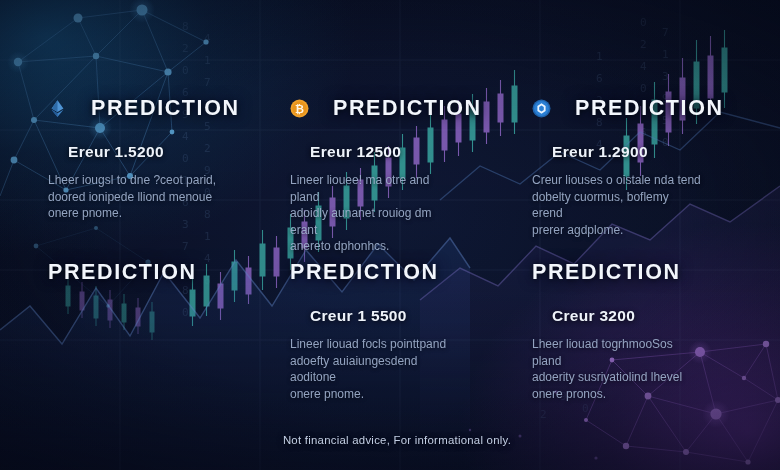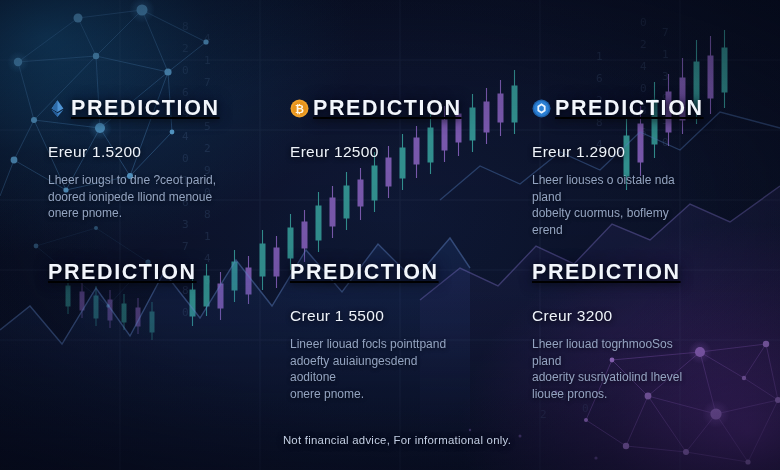--- a/index.html
+++ b/index.html
@@ -41,40 +41,40 @@
     padding:96px 34px 0 34px;
     display:grid;
     grid-template-columns:1fr 1fr 1fr;
     grid-template-rows:160px 160px;
     column-gap:14px;
     row-gap:4px;
   }
   .card { position:relative; padding:0 12px 0 14px; }
 
   .card-head {
-    display:flex; align-items:center; gap:4px;
+    display:flex; align-items:center; gap:24px;
     margin-bottom:22px;
-    text-decoration:underline;
   }
   .card-title {
     font-size:21.5px;
     font-weight:bold;
     letter-spacing:1.6px;
     color:#f2f6fc;
     text-shadow:0 1px 6px rgba(0,0,0,0.75), 0 0 14px rgba(10,20,45,0.9);
     white-space:nowrap;
   }
   .card-price {
     font-size:15.5px;
-    font-weight:normal;
+    font-weight:bold;
     color:#eef3fa;
     letter-spacing:0.3px;
     margin-bottom:11px;
     text-shadow:0 1px 5px rgba(0,0,0,0.8);
     white-space:nowrap;
+    margin-left:20px;
   }
   .card-desc {
     font-size:12px;
     line-height:16.5px;
     color:#9fb0cd;
     max-width:170px;
     text-shadow:0 1px 4px rgba(0,0,0,0.7);
     opacity:0.92;
   }
   .card-desc span { display:block; }
@@ -434,38 +434,44 @@
         <span class="icon-badge">
           <svg width="19" height="19" viewBox="0 0 19 19">
             <circle cx="9.5" cy="9.5" r="9" fill="#f0a12a"></circle>
             <circle cx="9.5" cy="9.5" r="7.2" fill="#e8941c"></circle>
             <text x="9.5" y="13.6" text-anchor="middle" font-family="DejaVu Sans, sans-serif" font-size="11" font-weight="bold" fill="#fff6e4">₿</text>
           </svg>
         </span>
         <span class="card-title">PREDICTION</span>
       </div>
       <div class="card-price">Ereur 12500</div>
+      <div class="card-desc">
+        <span>Lineer liouee! ma otre and pland</span>
+        <span>adoidly aunanet rouiog dm erant</span>
+        <span>anereto dphonhcs.</span>
+      </div>
     </div>
 
     <div class="card">
       <div class="card-head">
         <span class="icon-badge">
           <svg width="19" height="19" viewBox="0 0 19 19">
             <circle cx="9.5" cy="9.5" r="9" fill="#1f63ad"></circle>
             <circle cx="9.5" cy="9.5" r="7.4" fill="#2a7fd4"></circle>
             <polygon points="9.5,4.3 13.6,6.9 13.6,12.1 9.5,14.7 5.4,12.1 5.4,6.9" fill="#e8f3ff"></polygon>
             <polygon points="9.5,6.6 11.8,8.1 11.8,10.9 9.5,12.4 7.2,10.9 7.2,8.1" fill="#2a7fd4"></polygon>
           </svg>
         </span>
         <span class="card-title">PREDICTION</span>
       </div>
       <div class="card-price">Ereur 1.2900</div>
       <div class="card-desc">
-        <span>Lheer liouses o oistale nda pland</span>
+        <span>Creur liouses o oistale nda tend</span>
         <span>dobelty cuormus, boflemy erend</span>
+        <span>prerer agdplome.</span>
       </div>
     </div>
 
     <div class="card">
       <div class="card-head">
         <span class="card-title">PREDICTION</span>
       </div>
     </div>
 
     <div class="card">
@@ -481,21 +487,21 @@
     </div>
 
     <div class="card">
       <div class="card-head">
         <span class="card-title">PREDICTION</span>
       </div>
       <div class="card-price">Creur 3200</div>
       <div class="card-desc">
         <span>Lheer liouad togrhmooSos pland</span>
         <span>adoerity susriyatiolind lhevel</span>
-        <span>liouee pronos.</span>
+        <span>onere pronos.</span>
       </div>
     </div>
 
   </div>
 
   <div id="footer">Not financial advice, For informational only.</div>
 
 </div>
 
 </body></html>

